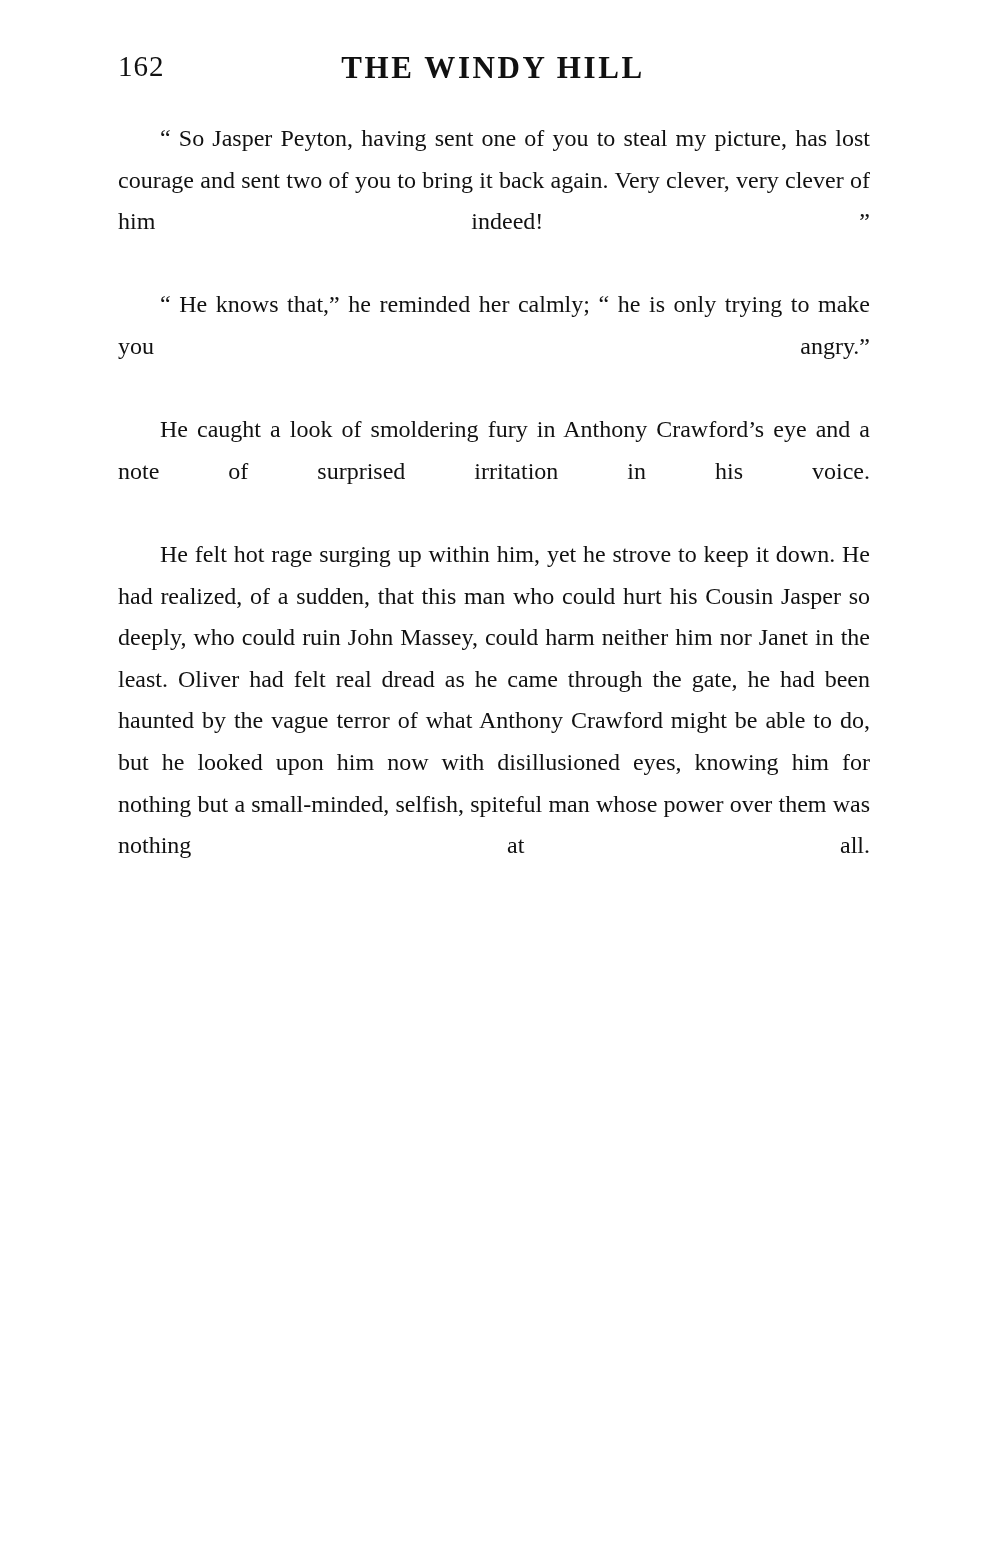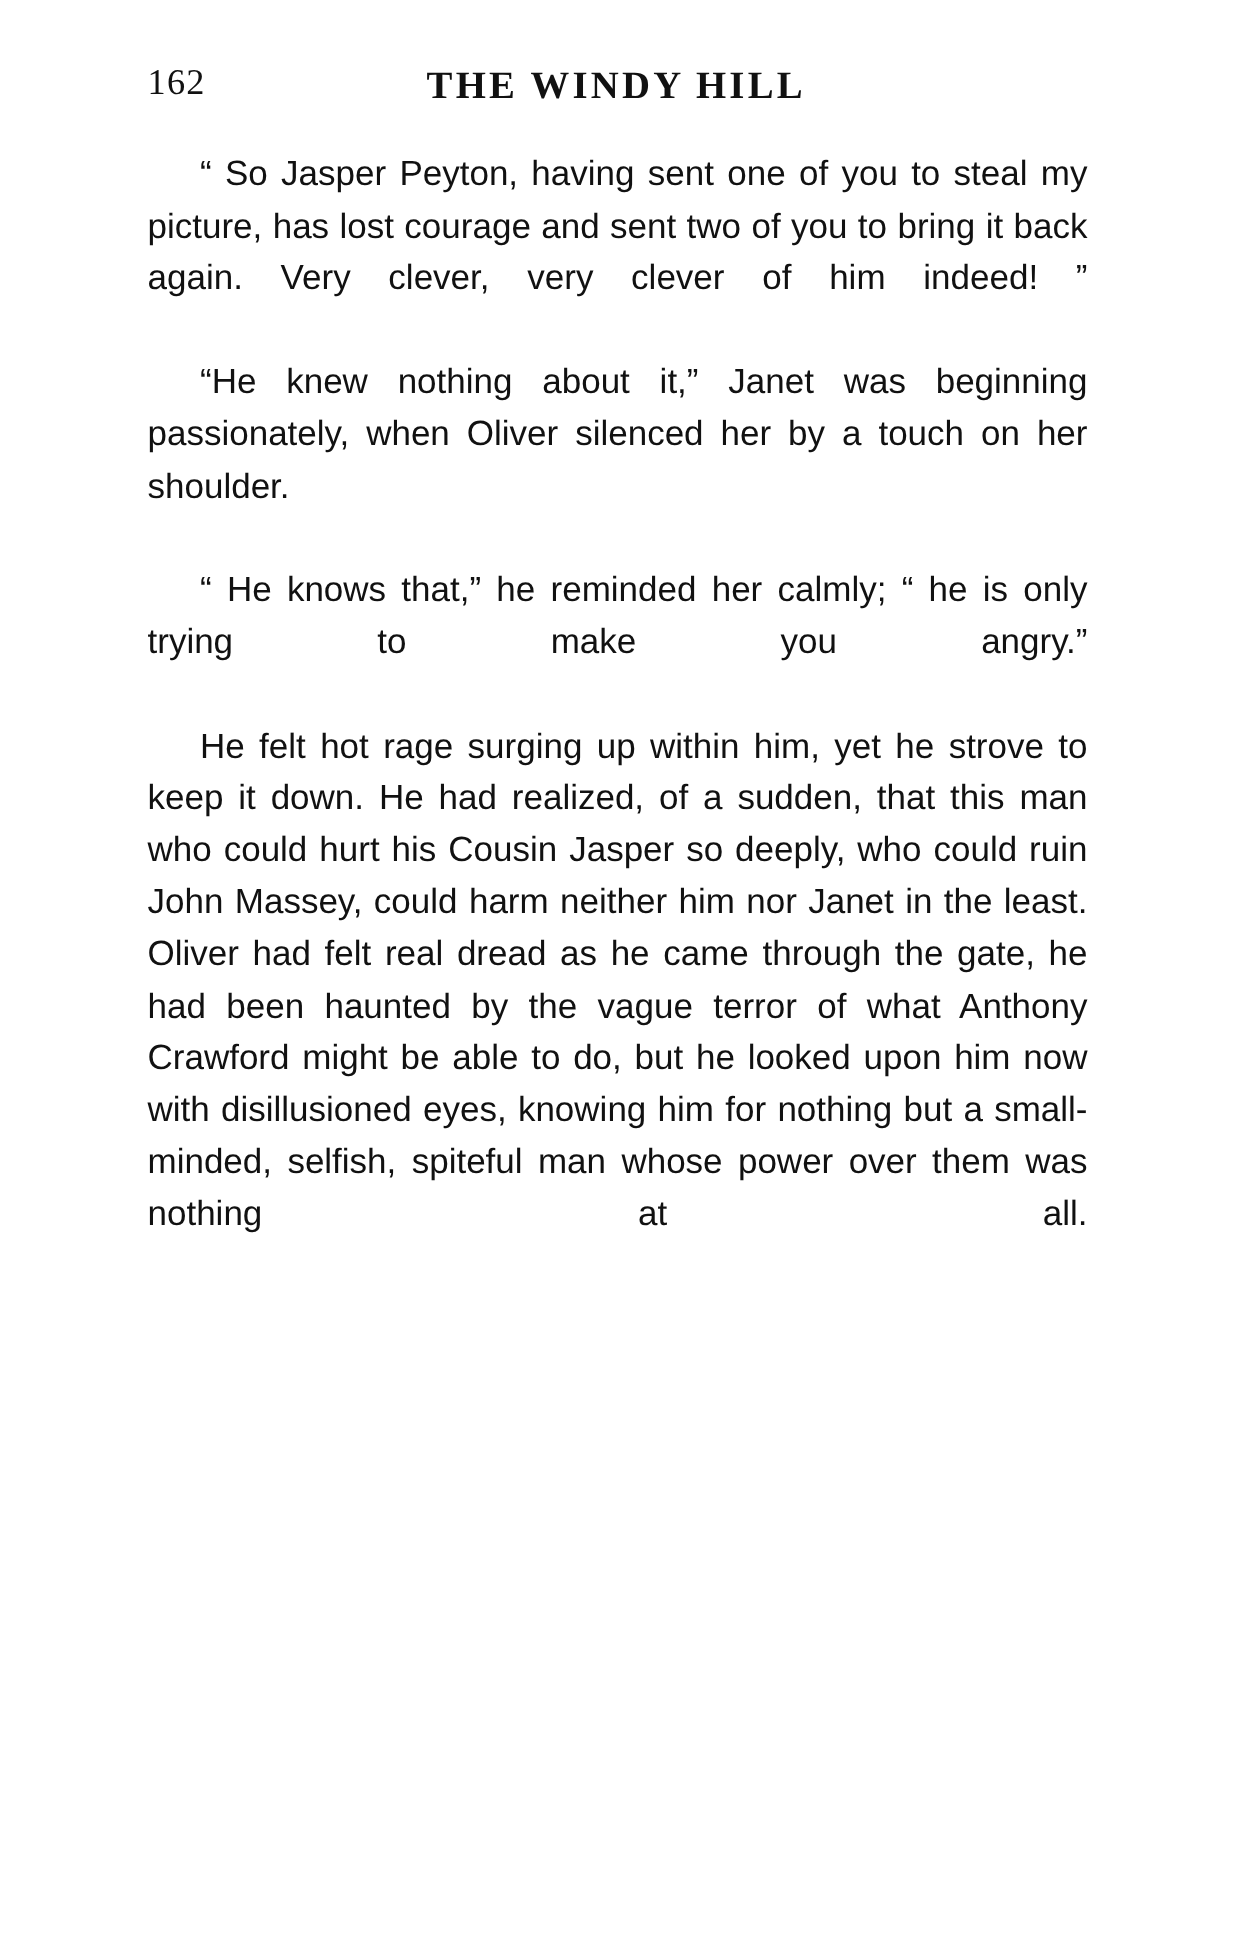--- a/index.html
+++ b/index.html
@@ -48,26 +48,26 @@
     font-weight: bold;
   }
   .body-text {
     position: absolute;
     top: 118px;
     left: 118px;
     width: 752px;
   }
   .body-text p {
     margin: 0;
-    font-size: 28px;
+    font-size: 24px;
     line-height: 41.6px;
     text-align: justify;
     text-indent: 42px;
     hyphens: manual;
-    font-family: Liberation Sans, sans-serif;
+    font-family: Liberation Serif, serif;
   }
   
   .body-text p::after {
     content: "";
     display: inline-block;
     width: 100%;
   }
   .body-text p.last-line-full::after {
     display: none;
   }
@@ -77,18 +77,18 @@
 
 <div class="page">
 
   <div class="running-head">
     <div class="folio">162</div>
     <div class="head-title">THE WINDY HILL</div>
   </div>
 
   <div class="body-text">
     <p>“ So Jasper Peyton, having sent one of you to steal my picture, has lost courage and sent two of you to bring it back again.   Very clever, very clever of him indeed! ”</p>
-    <p>“He knew nothing about it,” Janet was beginning passionately, when Oliver silenced her by a touch on her shoulder.</p>
     <p>“ He knows that,” he reminded her calmly; “ he is only trying to make you angry.”</p>
+    <p>He caught a look of smoldering fury in Anthony Crawford’s eye and a note of surprised irritation in his voice.</p>
     <p>He felt hot rage surging up within him, yet he strove to keep it down.   He had realized, of a sudden, that this man who could hurt his Cousin Jasper so deeply, who could ruin John Massey, could harm neither him nor Janet in the least.   Oliver had felt real dread as he came through the gate, he had been haunted by the vague terror of what Anthony Crawford might be able to do, but he looked upon him now with disillusioned eyes, knowing him for nothing but a small-minded, selfish, spiteful man whose power over them was nothing at all.</p>
   </div>
 
 </div>
 
 </body></html>

